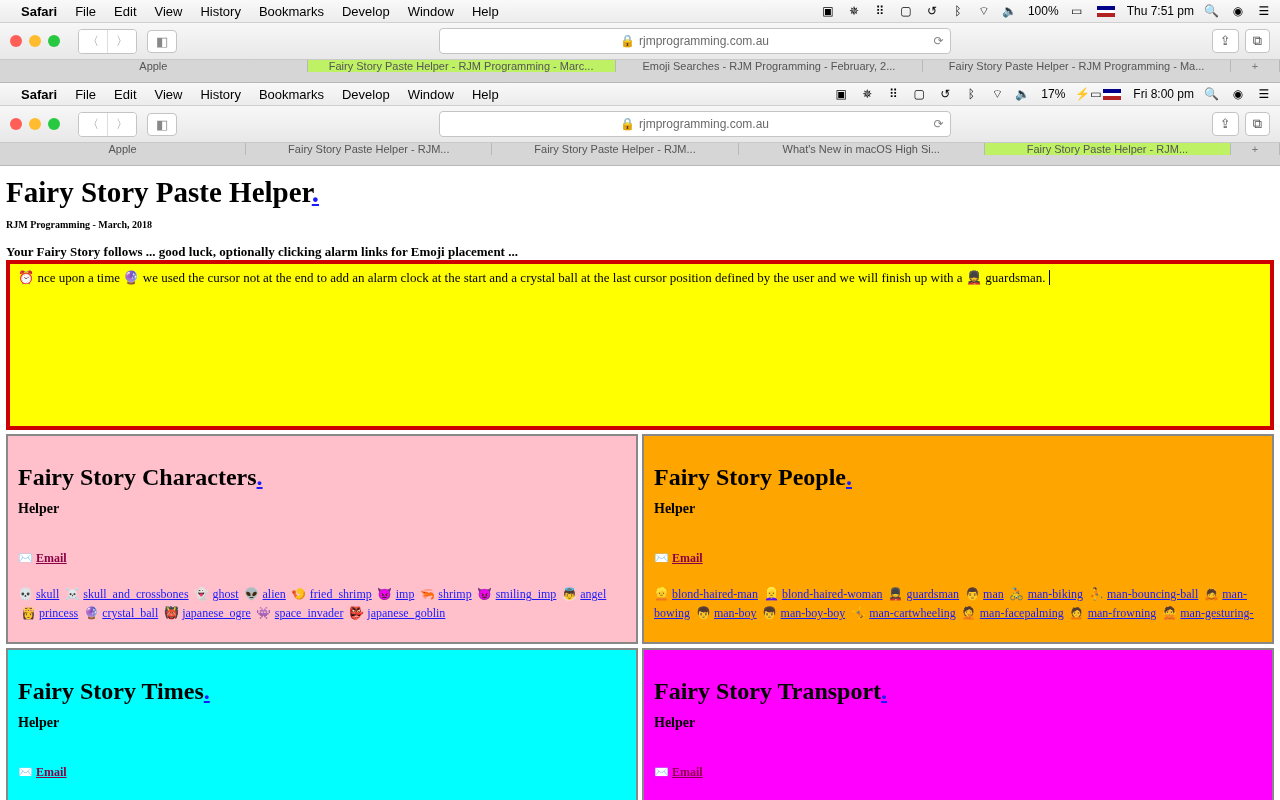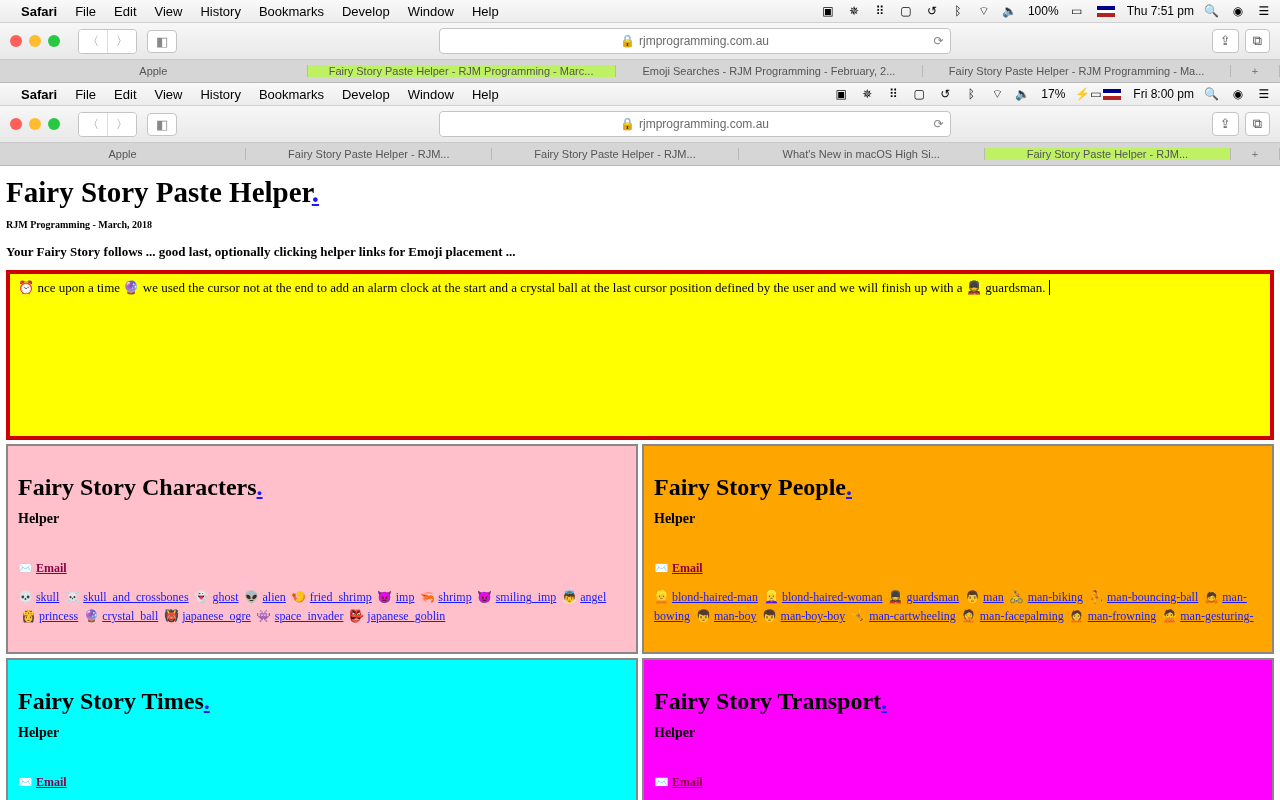--- a/index.html
+++ b/index.html
@@ -14,40 +14,40 @@
 .nav{display:flex;border:1px solid #c4c4c4;border-radius:4px;overflow:hidden}
 .nav span{padding:3px 8px;background:#fff;color:#888;font-size:12px}
 .nav span+span{border-left:1px solid #ddd}
 .sidebtn{border:1px solid #c4c4c4;border-radius:4px;padding:3px 8px;background:#fff;color:#888}
 .url{flex:1;display:flex;justify-content:center}
 .urlbox{width:510px;height:24px;border:1px solid #c4c4c4;border-radius:4px;background:#fff;display:flex;align-items:center;justify-content:center;font-size:12px;color:#6b6b6b;position:relative}
 .urlbox .lock{margin-right:4px}
 .urlbox .reload{position:absolute;right:6px;color:#888}
 .share{display:flex;gap:6px}
 .share span{border:1px solid #c4c4c4;border-radius:4px;padding:3px 7px;background:#fff;color:#555}
-.tabbar{height:22px;background:#d6d6d6;display:flex;align-items:center;font-size:11px;border-bottom:1px solid #b8b8b8}
+.tabbar{height:22px;background:#d6d6d6;display:flex;align-items:flex-start;font-size:11px;border-bottom:1px solid #b8b8b8}
 .tab{border-right:1px solid #b8b8b8;display:flex;align-items:center;justify-content:center;padding:0 12px;color:#555;background:#d6d6d6;white-space:nowrap;overflow:hidden;text-overflow:ellipsis}
 .tab.active{background:#bef264}
 .tab.plus{width:24px;flex:0 0 24px;color:#777;justify-content:center}
 .content{padding:4px 6px 0 6px}
 h1{font-family:Georgia,"Times New Roman",serif;font-weight:bold;font-size:29px;margin:6px 0 10px 0}
 h1 .dot,h2 .dot{color:#1a1aff;text-decoration:underline}
 h3{font-family:Georgia,"Times New Roman",serif;font-size:10px;margin:6px 0 14px 0}
 .intro{font-family:Georgia,"Times New Roman",serif;font-weight:bold;font-size:13px}
-.story{margin-top:10px;border:4px solid #cc0000;background:yellow;height:150px;padding:6px 8px;font-family:Georgia,"Times New Roman",serif;font-size:13px;color:#000}
+.story{border:4px solid #cc0000;background:yellow;height:150px;padding:6px 8px;font-family:Georgia,"Times New Roman",serif;font-size:13px;color:#000}
 .story .cursor{border-right:1px solid #000}
 .grid{margin-top:4px;display:grid;grid-template-columns:1fr 1fr;gap:4px}
 .panel{border:2px solid #888;padding:8px 10px;height:190px;font-family:Georgia,"Times New Roman",serif;overflow:hidden;position:relative}
 .panel.low{height:140px}
 .pink{background:#ffc0cb}.orange{background:#ffa500}.cyan{background:#00ffff}.magenta{background:#ff00ff}
 .panel h2{font-size:24px;margin:20px 0 10px 0;font-weight:bold}
 .panel h4{font-size:14px;margin:0 0 34px 0;font-weight:bold}
 .email{font-size:12px}
 .email a{color:#8b0045;text-decoration:underline;font-weight:bold}
-.links{margin-top:12px;font-size:12px;line-height:1.6;color:#000}
+.links{margin-top:19px;font-size:12px;line-height:1.6;color:#000}
 .links a{color:#1a1aff;text-decoration:underline}
 .bold{font-weight:bold}
 .apple-logo{font-size:15px;margin-right:4px}
 .flag{display:inline-block;width:18px;height:11px;background:linear-gradient(#00008b 33%,#fff 33% 66%,#b22222 66%);position:relative;margin:0 2px}
 </style>
 </head>
 <body>
 
 <div class="menubar">
   <span class="apple-logo"></span>
@@ -170,21 +170,21 @@
   <div class="tab" style="flex:1">Fairy Story Paste Helper - RJM...</div>
   <div class="tab" style="flex:1">Fairy Story Paste Helper - RJM...</div>
   <div class="tab" style="flex:1">What's New in macOS High Si...</div>
   <div class="tab active" style="flex:1">Fairy Story Paste Helper - RJM...</div>
   <div class="tab plus">+</div>
 </div>
 
 <div class="content">
   <h1><span>Fairy Story Paste Helper</span><a class="dot">.</a></h1>
   <h3>RJM Programming - March, 2018</h3>
-  <div class="intro">Your Fairy Story follows ... good last, optionally clicking helper links for Emoji placement ...</div>
+  <div class="intro">Your Fairy Story follows ... good luck, optionally clicking alarm links for Emoji placement ...</div>
 
   <div class="story">
     <span>⏰ nce upon a time 🔮 we used the cursor not at the end to add an alarm clock at the start and a crystal ball at the last cursor position defined by the user and we will finish up with a 💂 guardsman.</span><span class="cursor">&nbsp;</span>
   </div>
 
   <div class="grid">
     <div class="panel pink">
       <h2><span>Fairy Story Characters</span><a class="dot">.</a></h2>
       <h4>Helper</h4>
       <div class="email">✉️ <a>Email</a></div>

